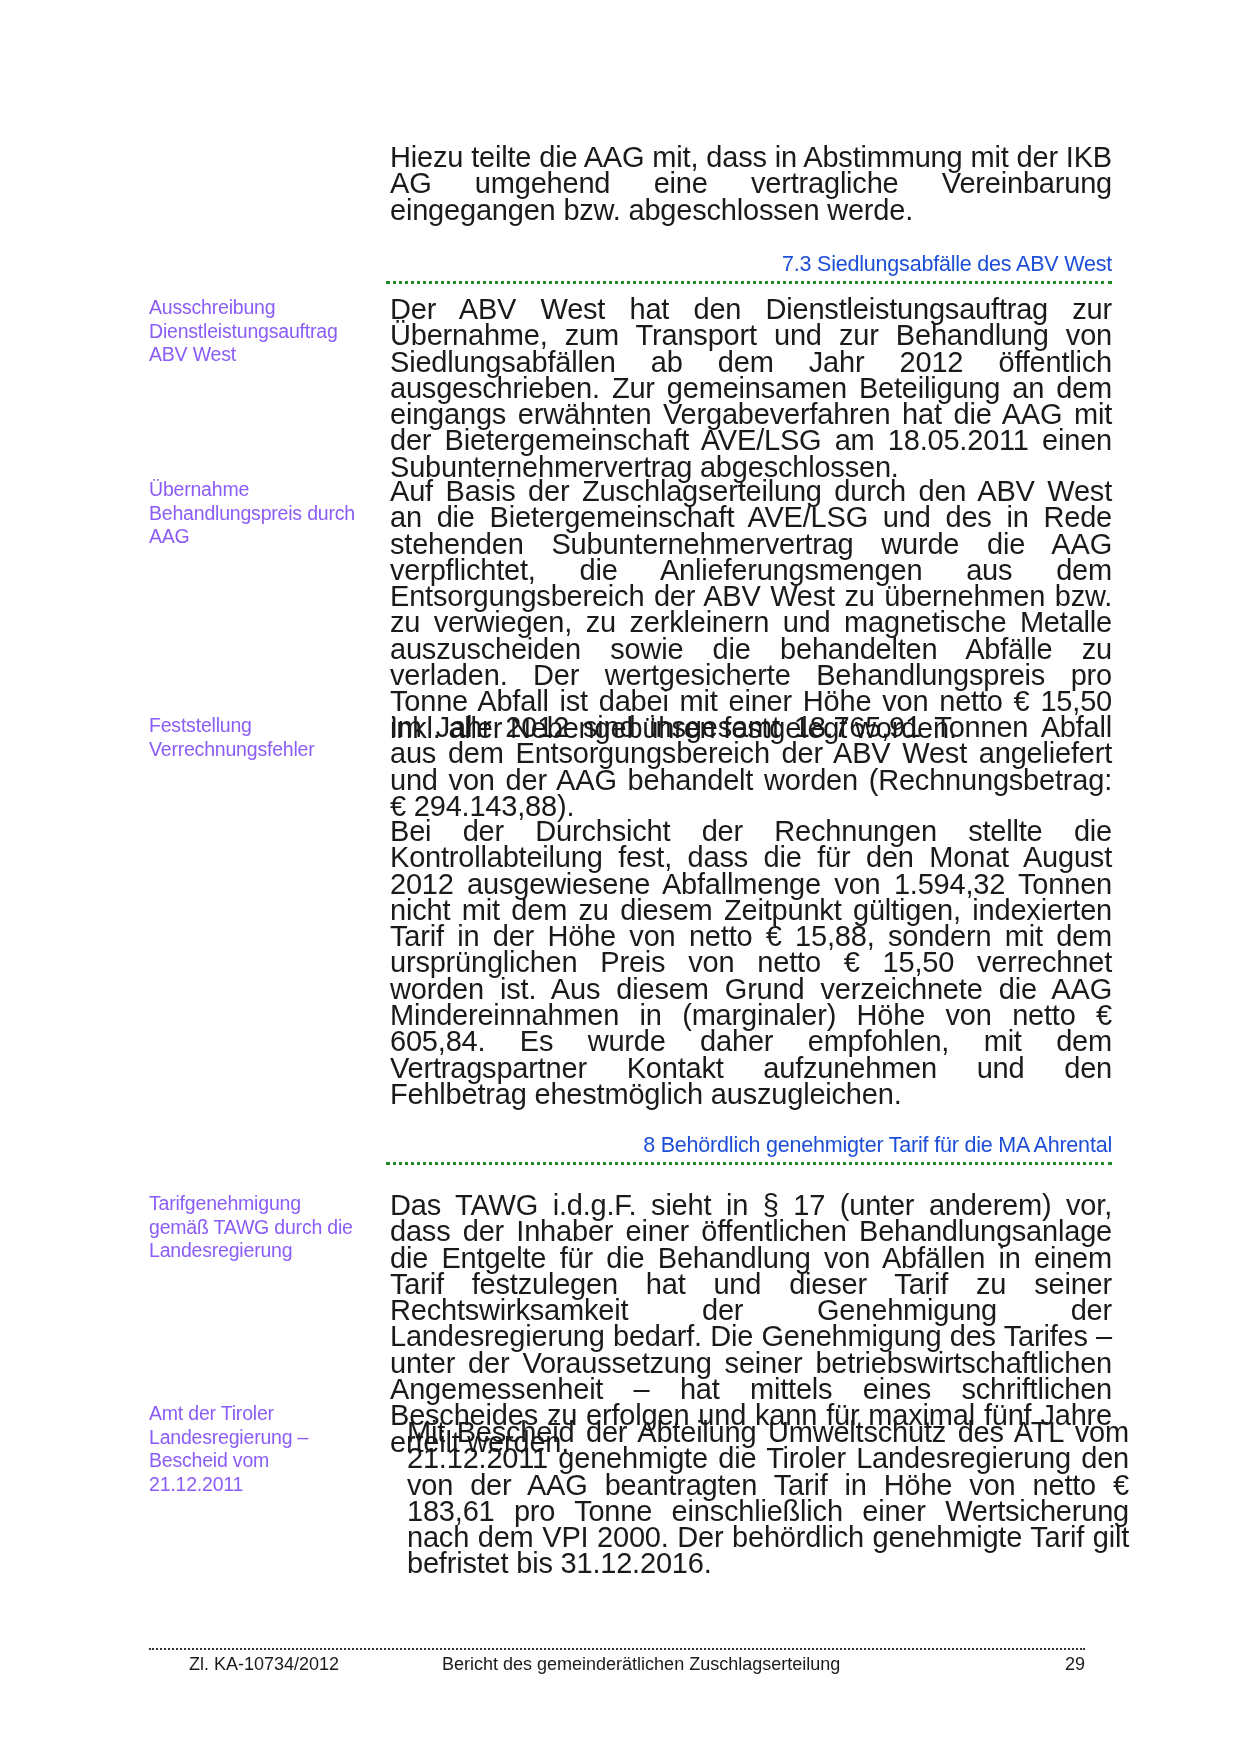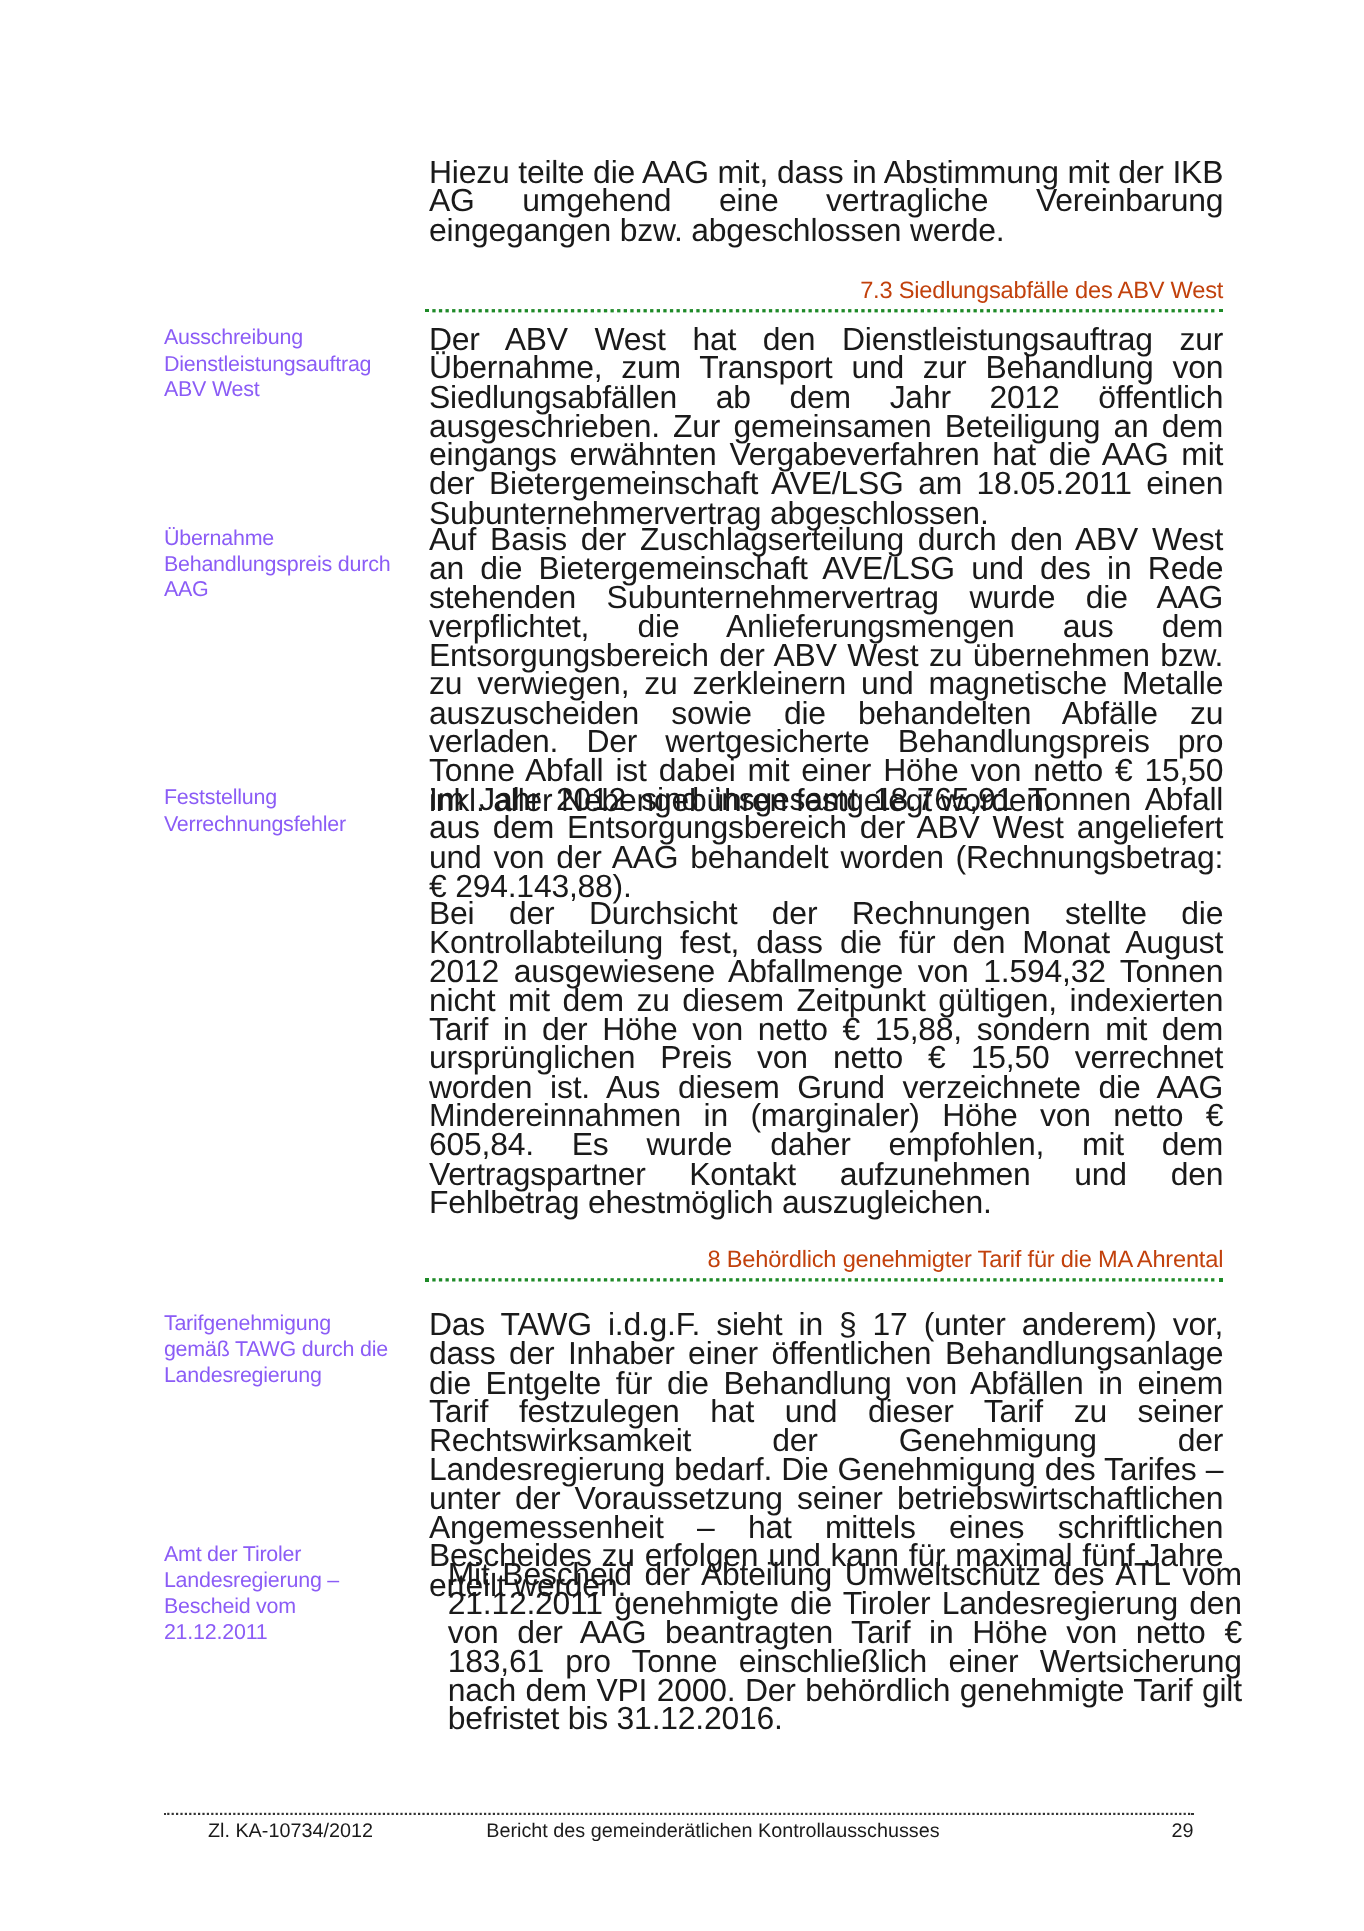--- a/index.html
+++ b/index.html
@@ -5,21 +5,21 @@
   html, body { margin: 0; padding: 0; background: #ffffff; }
   body { width: 1240px; height: 1755px; position: relative; overflow: hidden;
          font-family: "Liberation Sans", sans-serif; color: #1a1a1a; }
   .page { position: absolute; left: 0; top: 0; width: 1240px; height: 1755px; }
   .body-text { position: absolute; left: 390px; width: 722px; font-size: 29px;
                line-height: 26.3px; text-align: justify; color: #1a1a1a;
                font-stretch: condensed; letter-spacing: -0.2px; }
   .margin-note { position: absolute; left: 149px; width: 210px; font-size: 19.5px;
                  line-height: 23.5px; color: #8b5cf6; letter-spacing: -0.2px; }
   .heading { position: absolute; left: 386px; width: 726px; text-align: right;
-             font-size: 21.5px; color: #c2410c; letter-spacing: -0.2px; }
+             font-size: 21.5px; color: #1d4ed8; letter-spacing: -0.2px; }
   .heading-rule { position: absolute; left: 386px; width: 726px; height: 0;
                   border-top: 3px dotted #1e8a28; }
   .footer-rule { position: absolute; left: 149px; width: 936px; height: 0;
                  border-top: 2px dotted #333333; }
   .footer { position: absolute; top: 1654px; font-size: 18px; color: #1a1a1a; }
 </style>
 </head>
 <body>
 
 <div class="page">
@@ -45,16 +45,16 @@
   <div class="heading-rule" style="top:1162px;"></div>
 
   <div class="margin-note" style="top:1192px;">Tarifgenehmigung gemäß TAWG durch die Landesregierung</div>
   <p class="body-text" style="top:1192px; margin:0;">Das TAWG i.d.g.F. sieht in § 17 (unter anderem) vor, dass der Inhaber einer öffentlichen Behandlungsanlage die Entgelte für die Behandlung von Abfällen in einem Tarif festzulegen hat und dieser Tarif zu seiner Rechtswirksamkeit der Genehmigung der Landesregierung bedarf. Die Genehmigung des Tarifes – unter der Voraussetzung seiner betriebswirtschaftlichen Angemessenheit – hat mittels eines schriftlichen Bescheides zu erfolgen und kann für maximal fünf Jahre erteilt werden.</p>
 
   <div class="margin-note" style="top:1402px;">Amt der Tiroler Landesregierung – Bescheid vom 21.12.2011</div>
   <p class="body-text" style="top:1402px; margin:17px;">Mit Bescheid der Abteilung Umweltschutz des ATL vom 21.12.2011 genehmigte die Tiroler Landesregierung den von der AAG beantragten Tarif in Höhe von netto € 183,61 pro Tonne einschließlich einer Wertsicherung nach dem VPI 2000. Der behördlich genehmigte Tarif gilt befristet bis 31.12.2016.</p>
 
   <div class="footer-rule" style="top:1648px;"></div>
   <div class="footer" style="left:149px;margin-left:40px;">Zl. KA-10734/2012</div>
-  <div class="footer" style="left:442px;">Bericht des gemeinderätlichen Kontrollausschusses</div>
+  <div class="footer" style="left:442px;">Bericht des gemeinderätlichen Zuschlagserteilung</div>
   <div class="footer" style="left:1050px; width:35px; text-align:right;">29</div>
 
 </div>
 
 </body></html>

